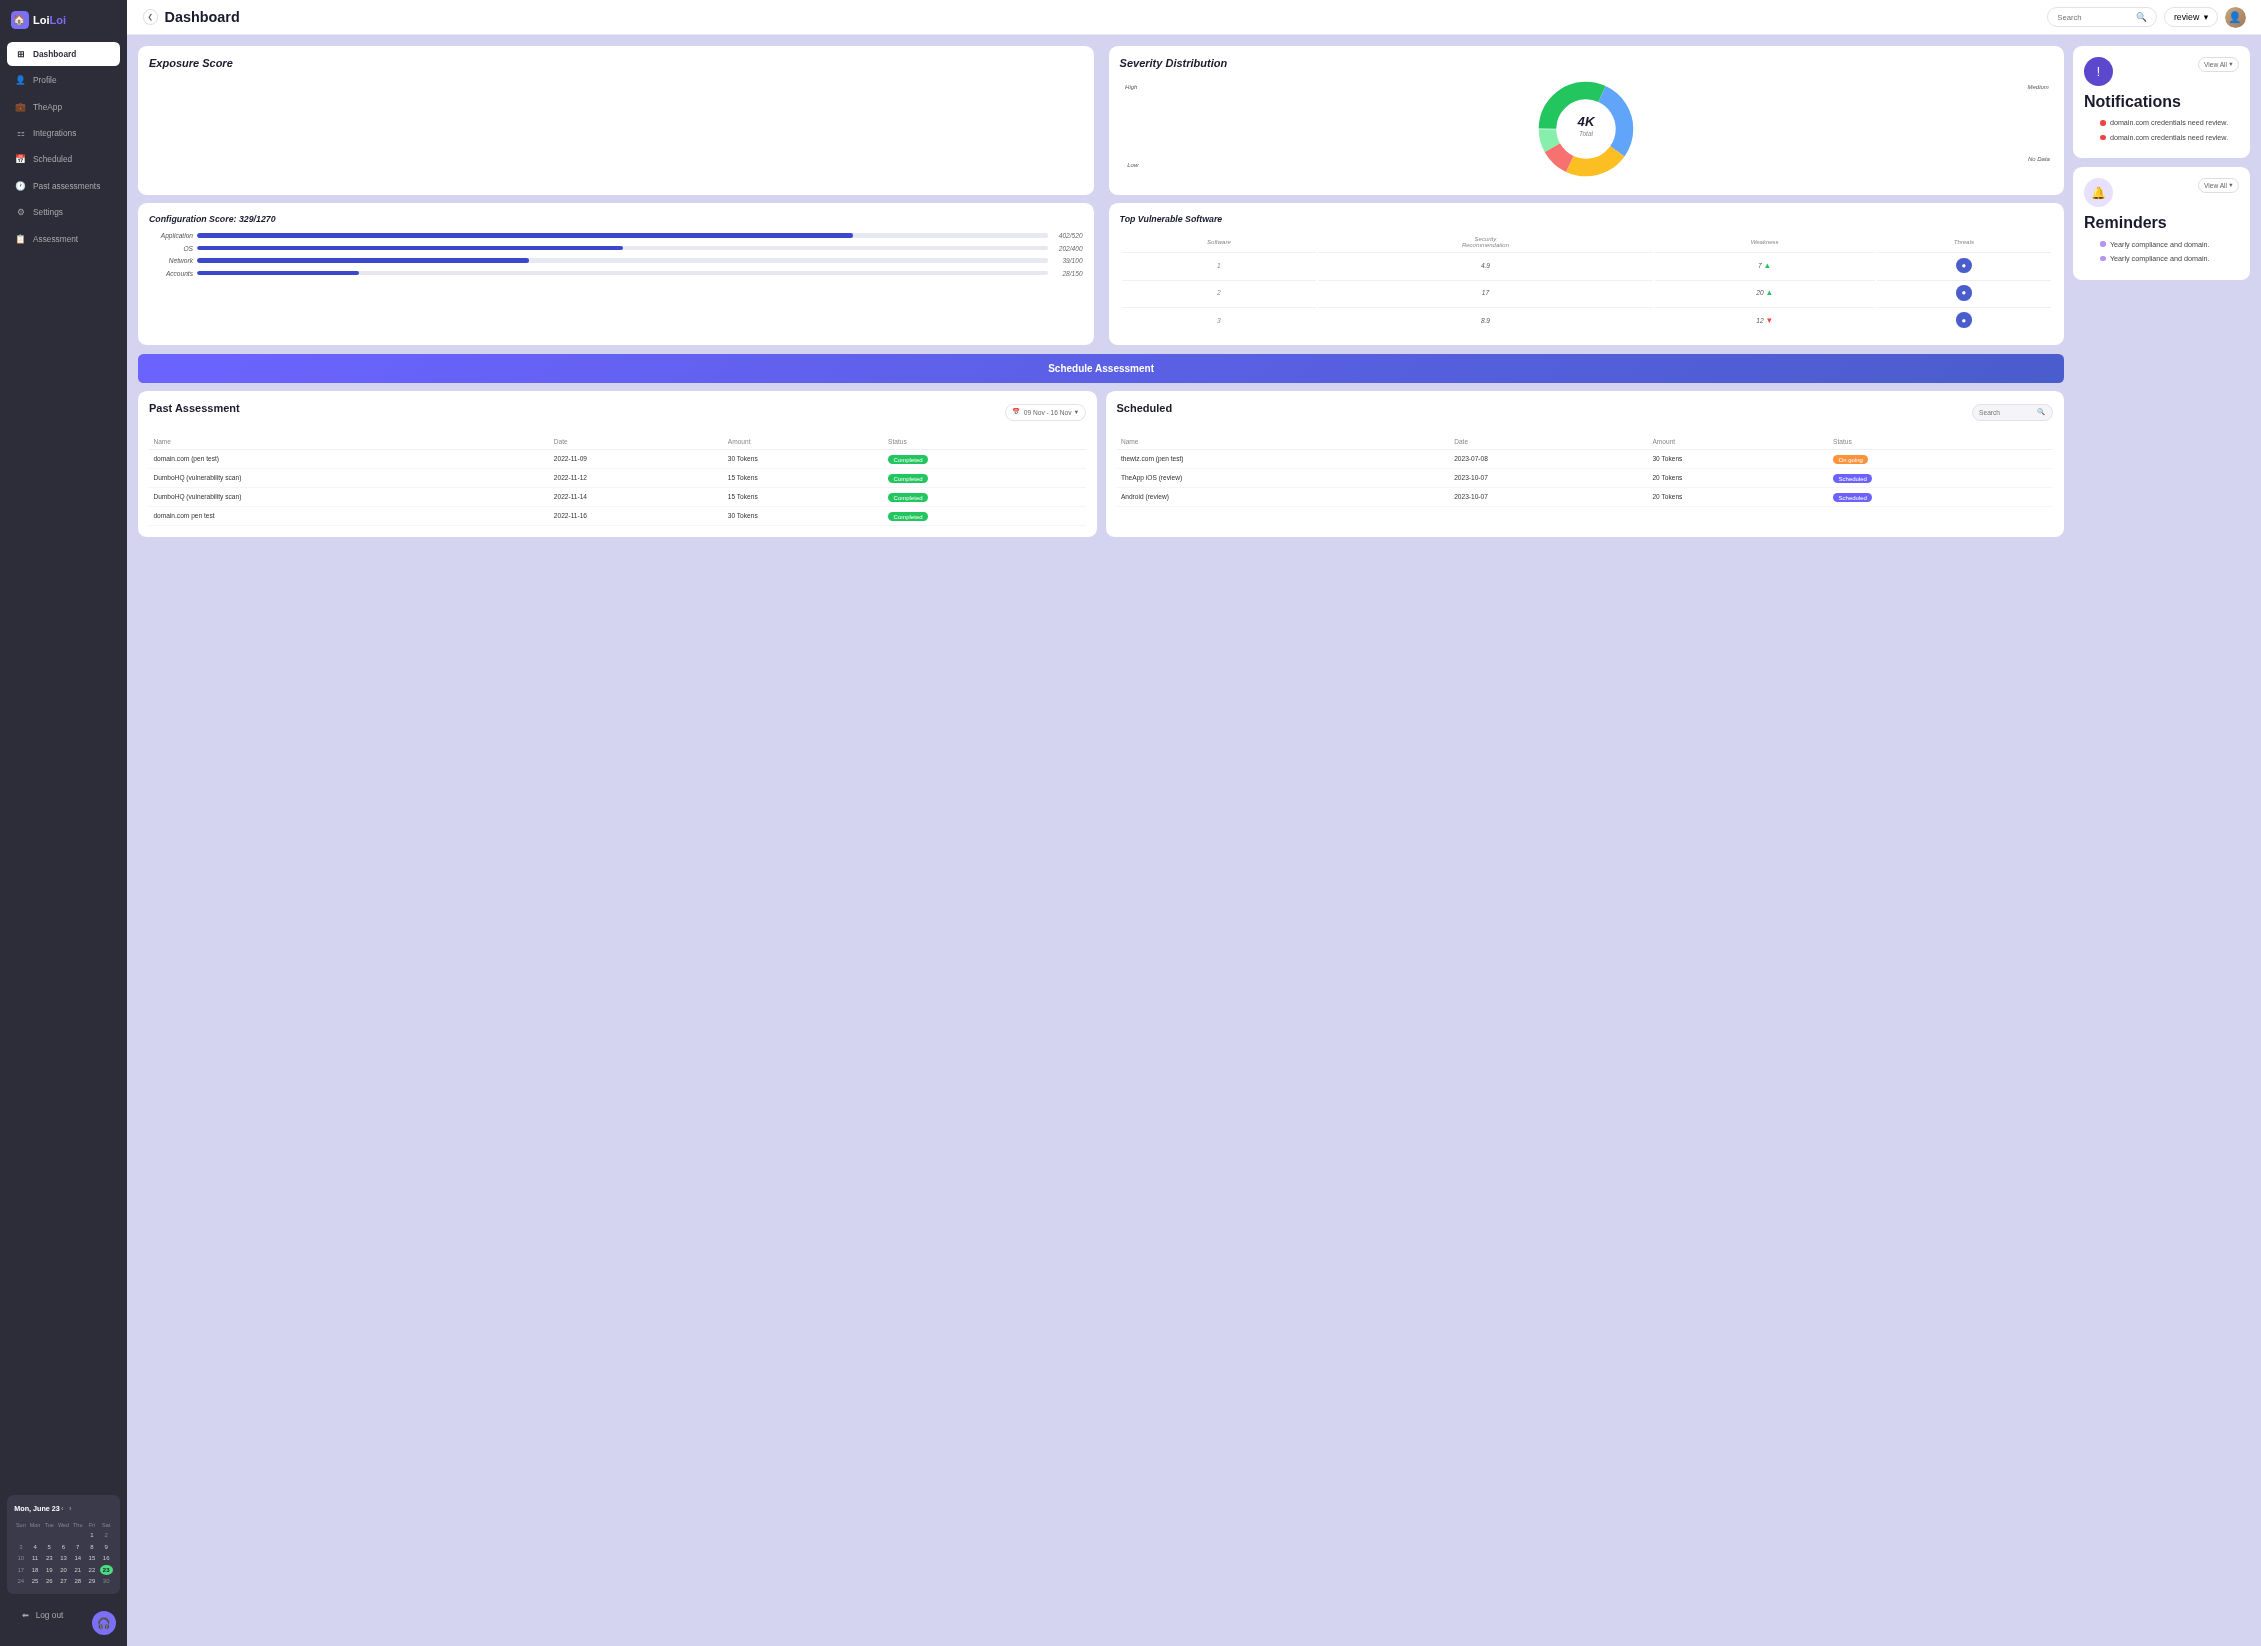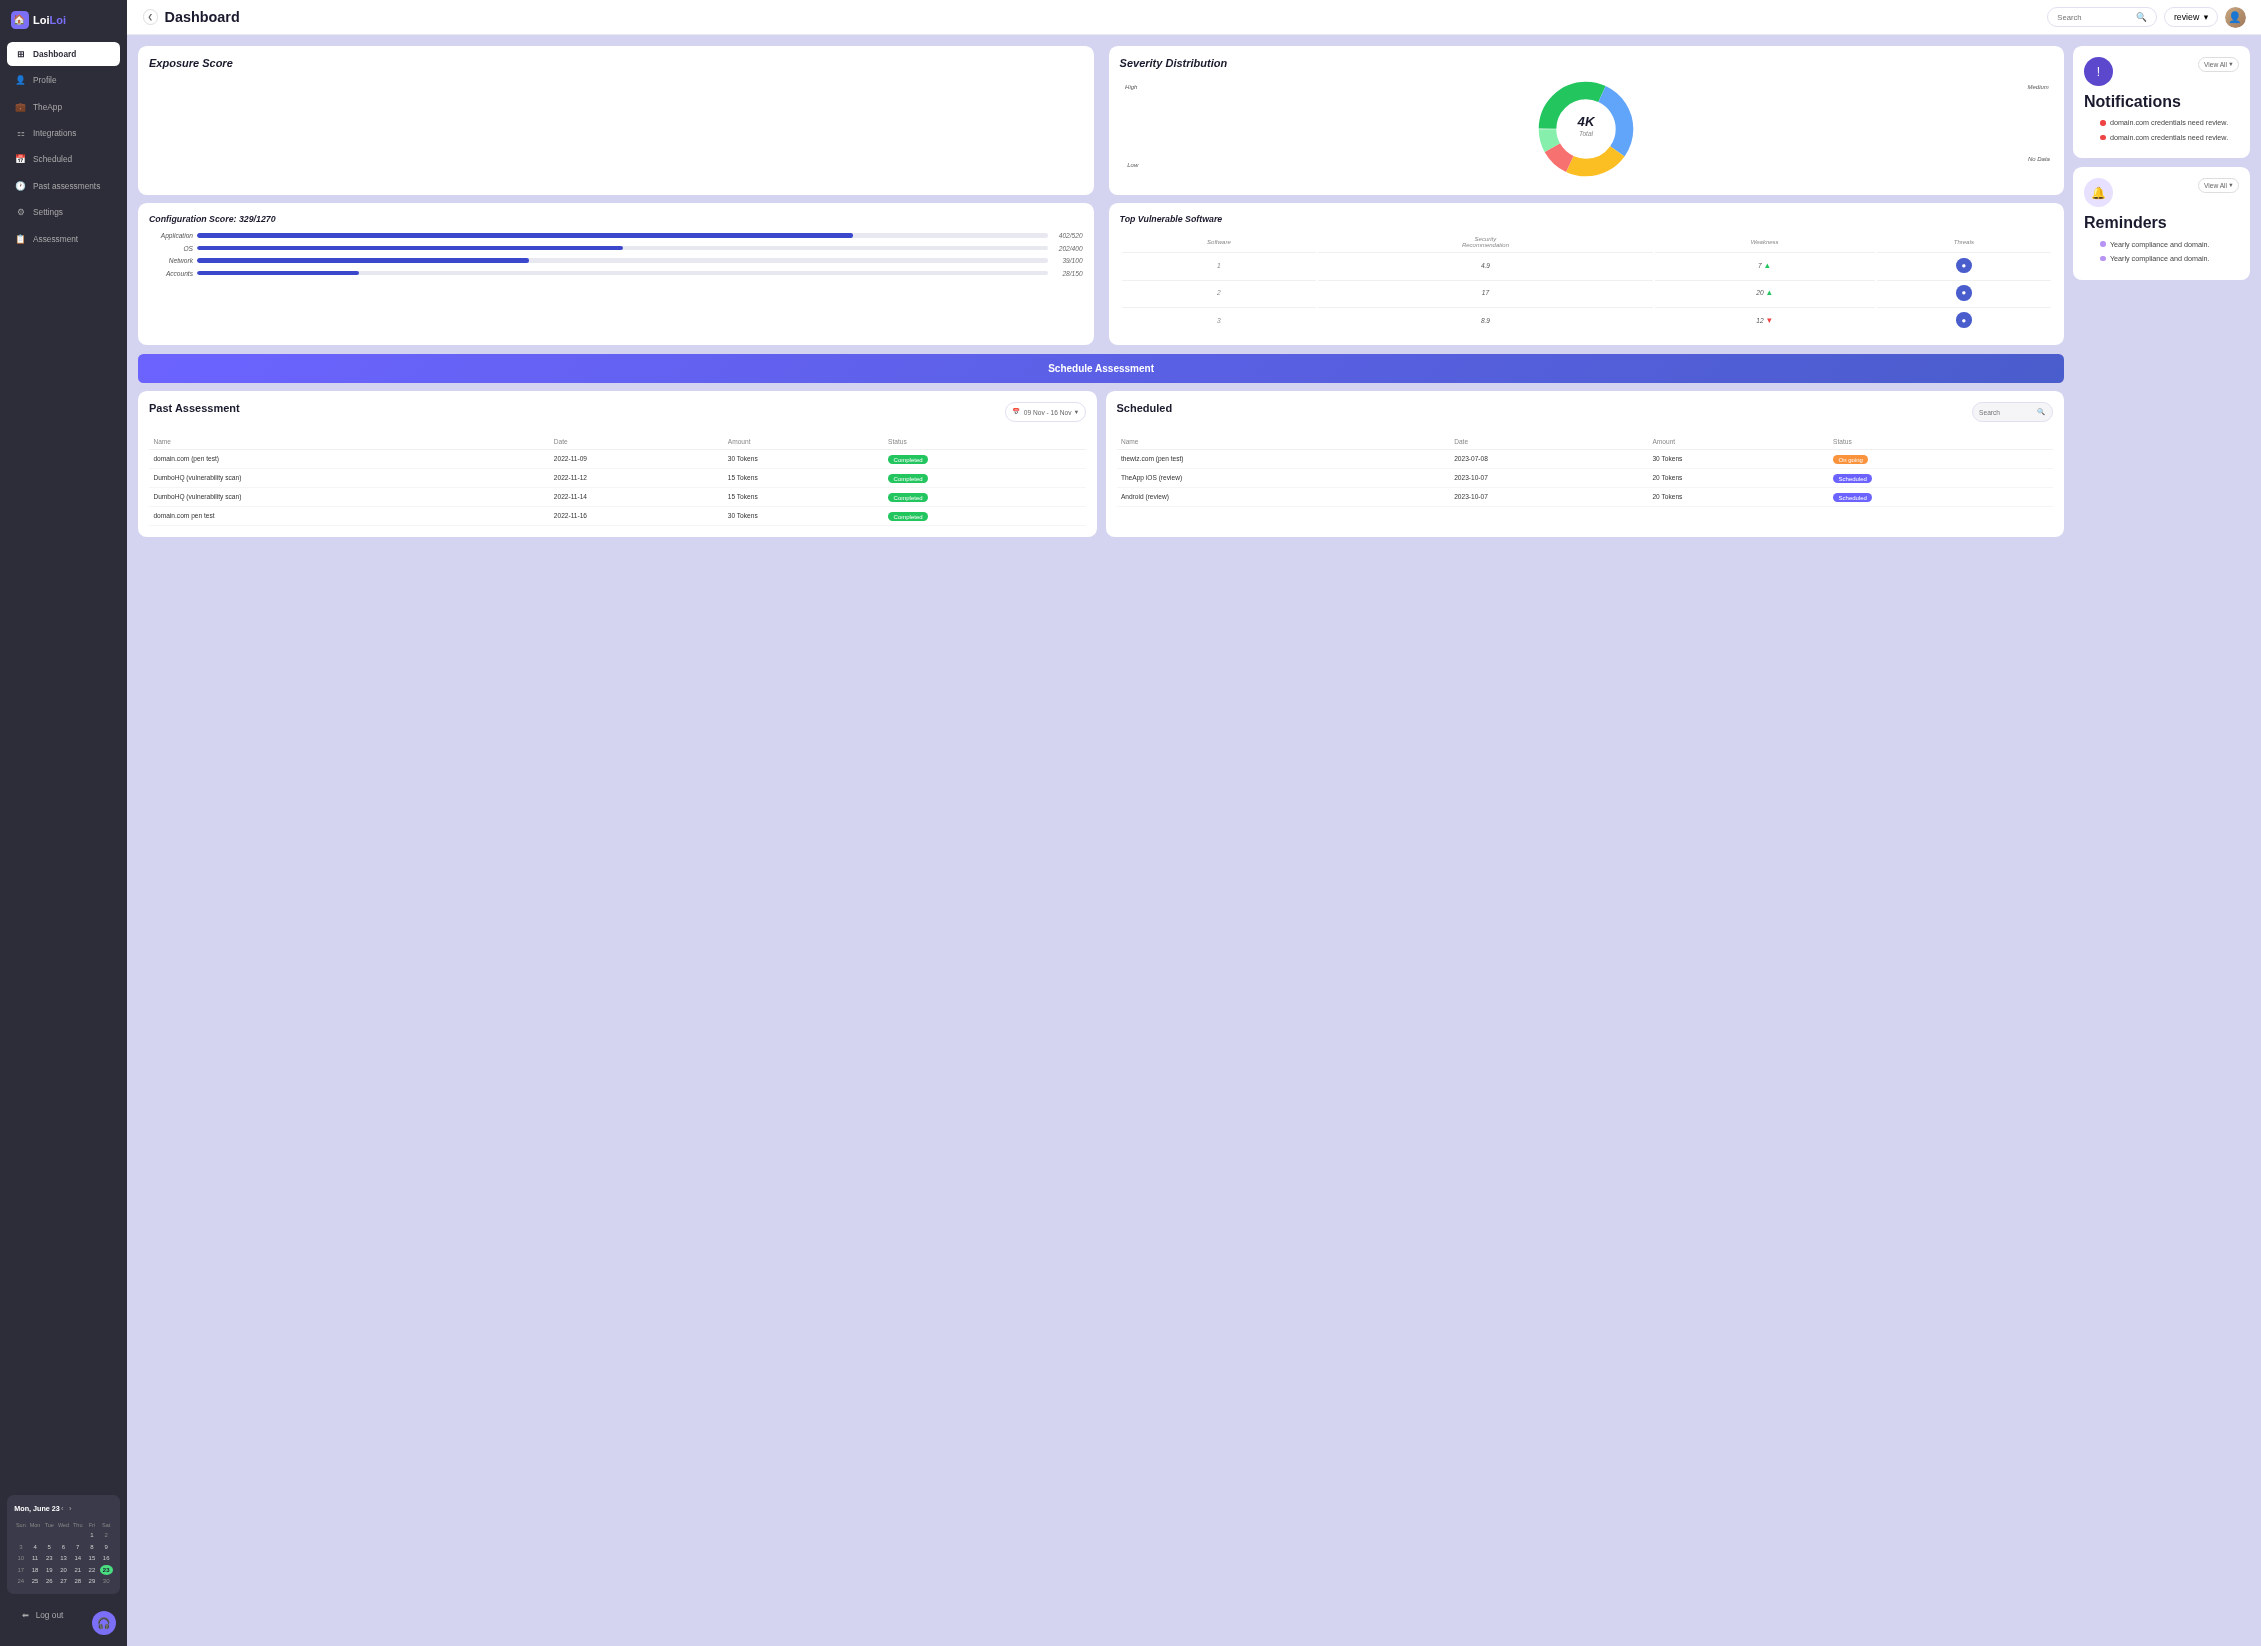--- a/index.html
+++ b/index.html
@@ -84,21 +84,21 @@
     .view-all-btn { font-size: 6.6px; color: #666; border: 0.6px solid #ddd; border-radius: 8.8px; padding: 2.2px 5.5px; cursor: pointer; display: flex; align-items: center; gap: 2.2px; background: white; }
     .notif-title { font-size: 16px; font-weight: 700; color: #1a1a2e; margin-bottom: 7.7px; }
     .notif-item { display: flex; align-items: flex-start; gap: 4.4px; margin-bottom: 5.5px; font-size: 7.2px; color: #444; padding-left: 16px; }
     .notif-dot { width: 5.5px; height: 5.5px; background: #ef4444; border-radius: 50%; margin-top: 1.7px; flex-shrink: 0; }
     .reminder-dot { width: 5.5px; height: 5.5px; background: #b794f4; border-radius: 50%; margin-top: 1.7px; flex-shrink: 0; }
     .remind-icon-circle { width: 29px; height: 29px; background: #e8e0ff; border-radius: 50%; display: flex; align-items: center; justify-content: center; color: #7c6ff7; font-size: 12px; }
 
     
     .bottom-cards { display: grid; grid-template-columns: 1fr 1fr; gap: 8.8px; }
     .section-title { font-size: 11px; font-weight: 700; color: #1a1a2e; margin-bottom: 7.7px; }
-    .section-header { display: flex; justify-content: space-between; margin-bottom: 13px; }
+    .section-header { display: flex; justify-content: space-between; align-items: center; margin-bottom: 13px; }
     .date-filter { display: flex; align-items: center; gap: 3.3px; border: 0.8px solid #e0e0f0; border-radius: 11px; padding: 3.3px 6.6px; font-size: 6.6px; color: #666; cursor: pointer; background: white; }
     .table-full { width: 100%; font-size: 7.2px; border-collapse: collapse; }
     .table-full th { color: #888; font-weight: 500; padding: 3.3px 4.4px; text-align: left; font-size: 6.6px; border-bottom: 0.6px solid #f0f0f0; }
     .table-full td { padding: 5.5px 4.4px; color: #333; border-bottom: 0.6px solid #f5f5f5; font-size: 6.6px; }
     .status-completed { background: #22c55e; color: white; border-radius: 6.6px; padding: 1.7px 5.5px; font-size: 6px; font-weight: 500; }
     .status-ongoing { background: #fb923c; color: white; border-radius: 6.6px; padding: 1.7px 5.5px; font-size: 6px; font-weight: 500; }
     .status-scheduled { background: #6c63ff; color: white; border-radius: 6.6px; padding: 1.7px 5.5px; font-size: 6px; font-weight: 500; }
     .search-box-sm { display: flex; align-items: center; gap: 3.3px; background: #f5f5f8; border: 0.6px solid #e0e0f0; border-radius: 11px; padding: 3.3px 6.6px; font-size: 6.6px; color: #888; }
     .search-box-sm input { border: none; outline: none; font-size: 6.6px; background: transparent; color: #888; width: 55px; }
   </style>

